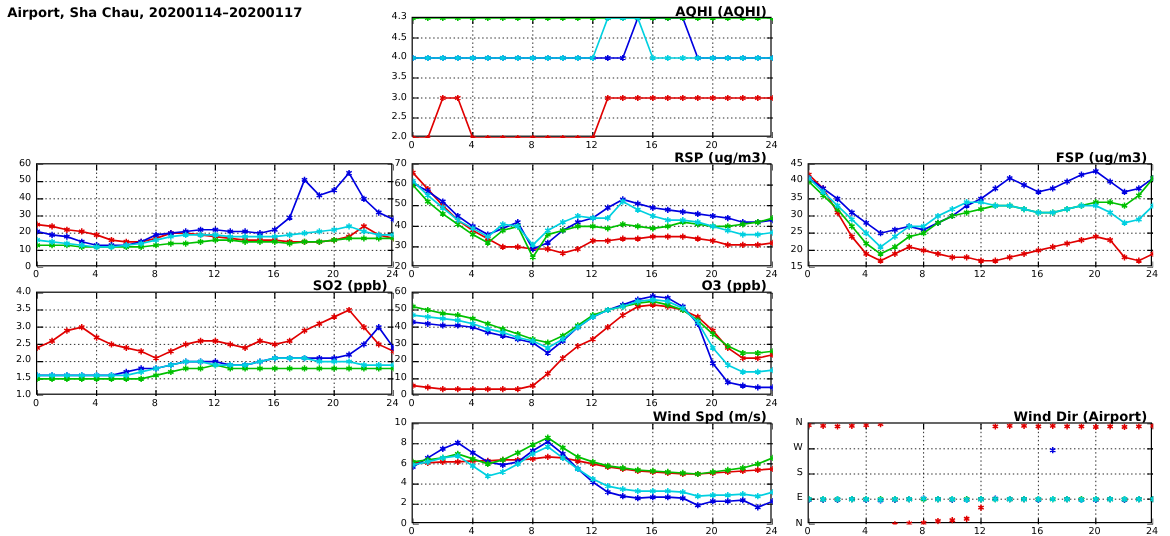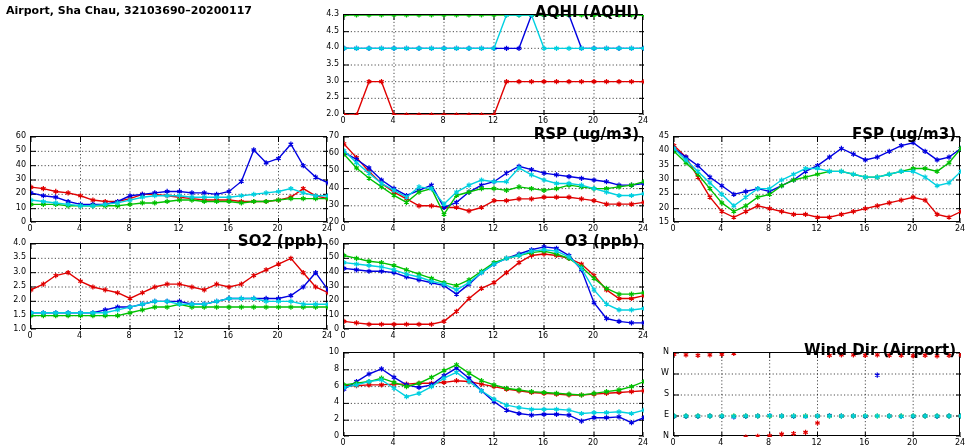--- a/index.html
+++ b/index.html
@@ -1,30 +1,30 @@
 <!DOCTYPE html>
 <html><head>
 <meta charset="utf-8">
 <style>
   html,body{margin:0;padding:0;background:#ffffff;}
   body{width:975px;height:447px;font-family:"DejaVu Sans",sans-serif;overflow:hidden;}
   #root{position:relative;width:975px;height:447px;}
   .title{position:absolute;left:6px;top:4px;font-size:11px;font-weight:bold;color:#000;letter-spacing:0px;}
   .panel{position:absolute;}
   .plot{position:absolute;border:1.3px solid #000;box-sizing:border-box;background:#fff;}
-  .ptitle{position:absolute;font-size:15px;font-weight:bold;color:#000;white-space:nowrap;text-align:right;}
+  .ptitle{position:absolute;font-size:11px;font-weight:bold;color:#000;white-space:nowrap;text-align:right;}
   .ylab{position:absolute;font-size:8px;color:#000;text-align:right;white-space:nowrap;}
   .xlab{position:absolute;font-size:8px;color:#000;text-align:center;white-space:nowrap;}
   svg{display:block;}
 </style>
 </head>
 <body>
 
 <div id="root">
-  <div class="title">Airport, Sha Chau, 32103690–20200117</div>
+  <div class="title">Airport, Sha Chau, 20200114–20200117</div>
   <div id="panels">
       <div class="panel" style="left: 0px; top: 0px; width: 975px; height: 447px; position: absolute; pointer-events: none;">
         <div class="plot" style="left: 343px; top: 14px; width: 300px; height: 100px;">
           <svg width="300" height="100" viewBox="0 0 300 100">
             <line x1="50" x2="50" y1="0" y2="100" stroke="#000" stroke-width="0.7" stroke-dasharray="1.2,2.2"></line>
             <line x1="100" x2="100" y1="0" y2="100" stroke="#000" stroke-width="0.7" stroke-dasharray="1.2,2.2"></line>
             <line x1="150" x2="150" y1="0" y2="100" stroke="#000" stroke-width="0.7" stroke-dasharray="1.2,2.2"></line>
             <line x1="200" x2="200" y1="0" y2="100" stroke="#000" stroke-width="0.7" stroke-dasharray="1.2,2.2"></line>
             <line x1="250" x2="250" y1="0" y2="100" stroke="#000" stroke-width="0.7" stroke-dasharray="1.2,2.2"></line>
             <line y1="83.33333333333334" y2="83.33333333333334" x1="0" x2="300" stroke="#000" stroke-width="0.7" stroke-dasharray="1.2,2.2"></line>
@@ -457,20 +457,21 @@
             <path d="M0.00,32.76L12.50,32.76L25.00,31.92L37.50,31.92L50.00,31.08L62.50,31.08L75.00,30.24L87.50,30.24L100.00,29.40L112.50,27.72L125.00,28.56L137.50,31.08L150.00,33.60L162.50,36.12L175.00,37.80L187.50,39.48L200.00,40.32L212.50,41.16L225.00,42.00L237.50,42.00L250.00,41.16L262.50,40.32L275.00,39.48L287.50,38.64L300.00,37.80" fill="none" stroke="#e00000" stroke-width="1.4"></path>
             <path d="M-0.00,30.16L0.00,35.36M2.25,31.46L-2.25,34.06M2.25,34.06L-2.25,31.46M12.50,30.16L12.50,35.36M14.75,31.46L10.25,34.06M14.75,34.06L10.25,31.46M25.00,29.32L25.00,34.52M27.25,30.62L22.75,33.22M27.25,33.22L22.75,30.62M37.50,29.32L37.50,34.52M39.75,30.62L35.25,33.22M39.75,33.22L35.25,30.62M50.00,28.48L50.00,33.68M52.25,29.78L47.75,32.38M52.25,32.38L47.75,29.78M62.50,28.48L62.50,33.68M64.75,29.78L60.25,32.38M64.75,32.38L60.25,29.78M75.00,27.64L75.00,32.84M77.25,28.94L72.75,31.54M77.25,31.54L72.75,28.94M87.50,27.64L87.50,32.84M89.75,28.94L85.25,31.54M89.75,31.54L85.25,28.94M100.00,26.80L100.00,32.00M102.25,28.10L97.75,30.70M102.25,30.70L97.75,28.10M112.50,25.12L112.50,30.32M114.75,26.42L110.25,29.02M114.75,29.02L110.25,26.42M125.00,25.96L125.00,31.16M127.25,27.26L122.75,29.86M127.25,29.86L122.75,27.26M137.50,28.48L137.50,33.68M139.75,29.78L135.25,32.38M139.75,32.38L135.25,29.78M150.00,31.00L150.00,36.20M152.25,32.30L147.75,34.90M152.25,34.90L147.75,32.30M162.50,33.52L162.50,38.72M164.75,34.82L160.25,37.42M164.75,37.42L160.25,34.82M175.00,35.20L175.00,40.40M177.25,36.50L172.75,39.10M177.25,39.10L172.75,36.50M187.50,36.88L187.50,42.08M189.75,38.18L185.25,40.78M189.75,40.78L185.25,38.18M200.00,37.72L200.00,42.92M202.25,39.02L197.75,41.62M202.25,41.62L197.75,39.02M212.50,38.56L212.50,43.76M214.75,39.86L210.25,42.46M214.75,42.46L210.25,39.86M225.00,39.40L225.00,44.60M227.25,40.70L222.75,43.30M227.25,43.30L222.75,40.70M237.50,39.40L237.50,44.60M239.75,40.70L235.25,43.30M239.75,43.30L235.25,40.70M250.00,38.56L250.00,43.76M252.25,39.86L247.75,42.46M252.25,42.46L247.75,39.86M262.50,37.72L262.50,42.92M264.75,39.02L260.25,41.62M264.75,41.62L260.25,39.02M275.00,36.88L275.00,42.08M277.25,38.18L272.75,40.78M277.25,40.78L272.75,38.18M287.50,36.04L287.50,41.24M289.75,37.34L285.25,39.94M289.75,39.94L285.25,37.34M300.00,35.20L300.00,40.40M302.25,36.50L297.75,39.10M302.25,39.10L297.75,36.50" stroke="#e00000" stroke-width="1.25" fill="none"></path>
             <path d="M0.00,36.12L12.50,28.56L25.00,21.00L37.50,15.96L50.00,24.36L62.50,31.92L75.00,34.44L87.50,31.92L100.00,22.68L112.50,15.12L125.00,25.20L137.50,37.80L150.00,48.72L162.50,57.12L175.00,60.48L187.50,62.16L200.00,61.32L212.50,61.32L225.00,62.16L237.50,68.04L250.00,64.68L262.50,64.68L275.00,63.84L287.50,69.72L300.00,64.68" fill="none" stroke="#0000e0" stroke-width="1.4"></path>
             <path d="M-0.00,33.52L0.00,38.72M2.25,34.82L-2.25,37.42M2.25,37.42L-2.25,34.82M12.50,25.96L12.50,31.16M14.75,27.26L10.25,29.86M14.75,29.86L10.25,27.26M25.00,18.40L25.00,23.60M27.25,19.70L22.75,22.30M27.25,22.30L22.75,19.70M37.50,13.36L37.50,18.56M39.75,14.66L35.25,17.26M39.75,17.26L35.25,14.66M50.00,21.76L50.00,26.96M52.25,23.06L47.75,25.66M52.25,25.66L47.75,23.06M62.50,29.32L62.50,34.52M64.75,30.62L60.25,33.22M64.75,33.22L60.25,30.62M75.00,31.84L75.00,37.04M77.25,33.14L72.75,35.74M77.25,35.74L72.75,33.14M87.50,29.32L87.50,34.52M89.75,30.62L85.25,33.22M89.75,33.22L85.25,30.62M100.00,20.08L100.00,25.28M102.25,21.38L97.75,23.98M102.25,23.98L97.75,21.38M112.50,12.52L112.50,17.72M114.75,13.82L110.25,16.42M114.75,16.42L110.25,13.82M125.00,22.60L125.00,27.80M127.25,23.90L122.75,26.50M127.25,26.50L122.75,23.90M137.50,35.20L137.50,40.40M139.75,36.50L135.25,39.10M139.75,39.10L135.25,36.50M150.00,46.12L150.00,51.32M152.25,47.42L147.75,50.02M152.25,50.02L147.75,47.42M162.50,54.52L162.50,59.72M164.75,55.82L160.25,58.42M164.75,58.42L160.25,55.82M175.00,57.88L175.00,63.08M177.25,59.18L172.75,61.78M177.25,61.78L172.75,59.18M187.50,59.56L187.50,64.76M189.75,60.86L185.25,63.46M189.75,63.46L185.25,60.86M200.00,58.72L200.00,63.92M202.25,60.02L197.75,62.62M202.25,62.62L197.75,60.02M212.50,58.72L212.50,63.92M214.75,60.02L210.25,62.62M214.75,62.62L210.25,60.02M225.00,59.56L225.00,64.76M227.25,60.86L222.75,63.46M227.25,63.46L222.75,60.86M237.50,65.44L237.50,70.64M239.75,66.74L235.25,69.34M239.75,69.34L235.25,66.74M250.00,62.08L250.00,67.28M252.25,63.38L247.75,65.98M252.25,65.98L247.75,63.38M262.50,62.08L262.50,67.28M264.75,63.38L260.25,65.98M264.75,65.98L260.25,63.38M275.00,61.24L275.00,66.44M277.25,62.54L272.75,65.14M277.25,65.14L272.75,62.54M287.50,67.12L287.50,72.32M289.75,68.42L285.25,71.02M289.75,71.02L285.25,68.42M300.00,62.08L300.00,67.28M302.25,63.38L297.75,65.98M302.25,65.98L297.75,63.38" stroke="#0000e0" stroke-width="1.25" fill="none"></path>
             <path d="M0.00,31.92L12.50,30.24L25.00,28.56L37.50,25.20L50.00,29.40L62.50,33.60L75.00,30.24L87.50,24.36L100.00,17.64L112.50,11.76L125.00,20.16L137.50,27.72L150.00,31.92L162.50,35.28L175.00,36.96L187.50,38.64L200.00,39.48L212.50,40.32L225.00,41.16L237.50,42.00L250.00,40.32L262.50,38.64L275.00,36.96L287.50,33.60L300.00,28.56" fill="none" stroke="#00c000" stroke-width="1.4"></path>
             <path d="M-0.00,29.32L0.00,34.52M2.25,30.62L-2.25,33.22M2.25,33.22L-2.25,30.62M12.50,27.64L12.50,32.84M14.75,28.94L10.25,31.54M14.75,31.54L10.25,28.94M25.00,25.96L25.00,31.16M27.25,27.26L22.75,29.86M27.25,29.86L22.75,27.26M37.50,22.60L37.50,27.80M39.75,23.90L35.25,26.50M39.75,26.50L35.25,23.90M50.00,26.80L50.00,32.00M52.25,28.10L47.75,30.70M52.25,30.70L47.75,28.10M62.50,31.00L62.50,36.20M64.75,32.30L60.25,34.90M64.75,34.90L60.25,32.30M75.00,27.64L75.00,32.84M77.25,28.94L72.75,31.54M77.25,31.54L72.75,28.94M87.50,21.76L87.50,26.96M89.75,23.06L85.25,25.66M89.75,25.66L85.25,23.06M100.00,15.04L100.00,20.24M102.25,16.34L97.75,18.94M102.25,18.94L97.75,16.34M112.50,9.16L112.50,14.36M114.75,10.46L110.25,13.06M114.75,13.06L110.25,10.46M125.00,17.56L125.00,22.76M127.25,18.86L122.75,21.46M127.25,21.46L122.75,18.86M137.50,25.12L137.50,30.32M139.75,26.42L135.25,29.02M139.75,29.02L135.25,26.42M150.00,29.32L150.00,34.52M152.25,30.62L147.75,33.22M152.25,33.22L147.75,30.62M162.50,32.68L162.50,37.88M164.75,33.98L160.25,36.58M164.75,36.58L160.25,33.98M175.00,34.36L175.00,39.56M177.25,35.66L172.75,38.26M177.25,38.26L172.75,35.66M187.50,36.04L187.50,41.24M189.75,37.34L185.25,39.94M189.75,39.94L185.25,37.34M200.00,36.88L200.00,42.08M202.25,38.18L197.75,40.78M202.25,40.78L197.75,38.18M212.50,37.72L212.50,42.92M214.75,39.02L210.25,41.62M214.75,41.62L210.25,39.02M225.00,38.56L225.00,43.76M227.25,39.86L222.75,42.46M227.25,42.46L222.75,39.86M237.50,39.40L237.50,44.60M239.75,40.70L235.25,43.30M239.75,43.30L235.25,40.70M250.00,37.72L250.00,42.92M252.25,39.02L247.75,41.62M252.25,41.62L247.75,39.02M262.50,36.04L262.50,41.24M264.75,37.34L260.25,39.94M264.75,39.94L260.25,37.34M275.00,34.36L275.00,39.56M277.25,35.66L272.75,38.26M277.25,38.26L272.75,35.66M287.50,31.00L287.50,36.20M289.75,32.30L285.25,34.90M289.75,34.90L285.25,32.30M300.00,25.96L300.00,31.16M302.25,27.26L297.75,29.86M302.25,29.86L297.75,27.26" stroke="#00c000" stroke-width="1.25" fill="none"></path>
             <path d="M0.00,34.44L12.50,31.92L25.00,28.56L37.50,26.88L50.00,35.28L62.50,43.68L75.00,40.32L87.50,33.60L100.00,25.20L112.50,19.32L125.00,28.56L137.50,37.80L150.00,46.20L162.50,52.08L175.00,54.60L187.50,56.28L200.00,56.28L212.50,56.28L225.00,57.12L237.50,60.48L250.00,59.64L262.50,59.64L275.00,58.80L287.50,60.48L300.00,57.12" fill="none" stroke="#00d0e0" stroke-width="1.4"></path>
             <path d="M-0.00,31.84L0.00,37.04M2.25,33.14L-2.25,35.74M2.25,35.74L-2.25,33.14M12.50,29.32L12.50,34.52M14.75,30.62L10.25,33.22M14.75,33.22L10.25,30.62M25.00,25.96L25.00,31.16M27.25,27.26L22.75,29.86M27.25,29.86L22.75,27.26M37.50,24.28L37.50,29.48M39.75,25.58L35.25,28.18M39.75,28.18L35.25,25.58M50.00,32.68L50.00,37.88M52.25,33.98L47.75,36.58M52.25,36.58L47.75,33.98M62.50,41.08L62.50,46.28M64.75,42.38L60.25,44.98M64.75,44.98L60.25,42.38M75.00,37.72L75.00,42.92M77.25,39.02L72.75,41.62M77.25,41.62L72.75,39.02M87.50,31.00L87.50,36.20M89.75,32.30L85.25,34.90M89.75,34.90L85.25,32.30M100.00,22.60L100.00,27.80M102.25,23.90L97.75,26.50M102.25,26.50L97.75,23.90M112.50,16.72L112.50,21.92M114.75,18.02L110.25,20.62M114.75,20.62L110.25,18.02M125.00,25.96L125.00,31.16M127.25,27.26L122.75,29.86M127.25,29.86L122.75,27.26M137.50,35.20L137.50,40.40M139.75,36.50L135.25,39.10M139.75,39.10L135.25,36.50M150.00,43.60L150.00,48.80M152.25,44.90L147.75,47.50M152.25,47.50L147.75,44.90M162.50,49.48L162.50,54.68M164.75,50.78L160.25,53.38M164.75,53.38L160.25,50.78M175.00,52.00L175.00,57.20M177.25,53.30L172.75,55.90M177.25,55.90L172.75,53.30M187.50,53.68L187.50,58.88M189.75,54.98L185.25,57.58M189.75,57.58L185.25,54.98M200.00,53.68L200.00,58.88M202.25,54.98L197.75,57.58M202.25,57.58L197.75,54.98M212.50,53.68L212.50,58.88M214.75,54.98L210.25,57.58M214.75,57.58L210.25,54.98M225.00,54.52L225.00,59.72M227.25,55.82L222.75,58.42M227.25,58.42L222.75,55.82M237.50,57.88L237.50,63.08M239.75,59.18L235.25,61.78M239.75,61.78L235.25,59.18M250.00,57.04L250.00,62.24M252.25,58.34L247.75,60.94M252.25,60.94L247.75,58.34M262.50,57.04L262.50,62.24M264.75,58.34L260.25,60.94M264.75,60.94L260.25,58.34M275.00,56.20L275.00,61.40M277.25,57.50L272.75,60.10M277.25,60.10L272.75,57.50M287.50,57.88L287.50,63.08M289.75,59.18L285.25,61.78M289.75,61.78L285.25,59.18M300.00,54.52L300.00,59.72M302.25,55.82L297.75,58.42M302.25,58.42L297.75,55.82" stroke="#00d0e0" stroke-width="1.25" fill="none"></path>
           </svg>
         </div>
+        <div class="ptitle" style="left: 343px; width: 296px; top: 341px;">Wind Spd (m/s)</div>
         <div class="ylab" style="left: 307px; width: 32px; top: 431px;">0</div>
         <div class="ylab" style="left: 307px; width: 32px; top: 414.2px;">2</div>
         <div class="ylab" style="left: 307px; width: 32px; top: 397.4px;">4</div>
         <div class="ylab" style="left: 307px; width: 32px; top: 380.6px;">6</div>
         <div class="ylab" style="left: 307px; width: 32px; top: 363.8px;">8</div>
         <div class="ylab" style="left: 307px; width: 32px; top: 347px;">10</div>
         <div class="xlab" style="left: 331px; width: 24px; top: 438px;">0</div>
         <div class="xlab" style="left: 381px; width: 24px; top: 438px;">4</div>
         <div class="xlab" style="left: 431px; width: 24px; top: 438px;">8</div>
         <div class="xlab" style="left: 481px; width: 24px; top: 438px;">12</div>

